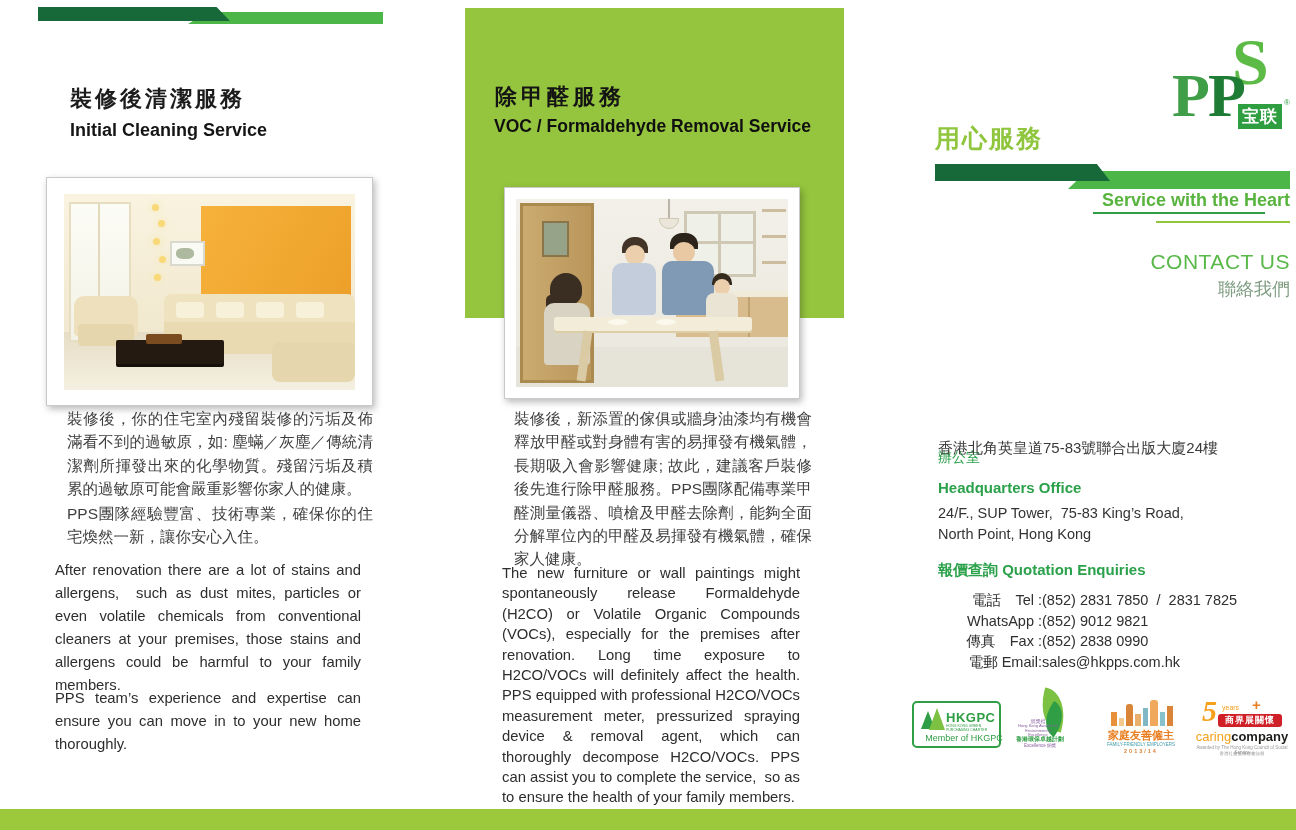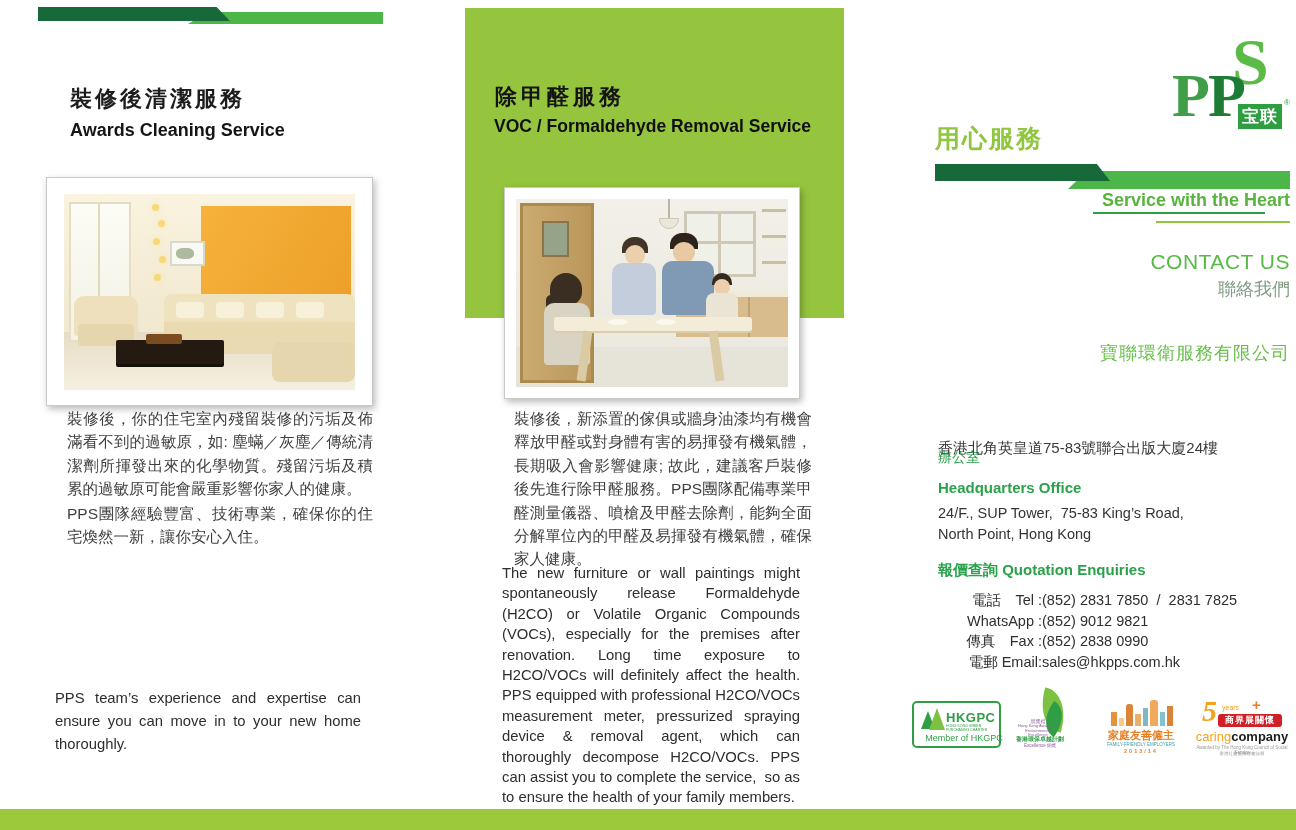--- a/index.html
+++ b/index.html
@@ -21,21 +21,21 @@
 </style>
 </head>
 <body>
 
 <div class="page">
 
   <div class="abs" style="left:188px;top:12px;width:195px;height:12px;background:#4cb648;clip-path:polygon(10% 0,100% 0,100% 100%,0 100%);z-index:1;"></div>
   <div class="abs" style="left:38px;top:7px;width:192px;height:14px;background:#17693a;clip-path:polygon(0 0,93% 0,100% 100%,0 100%);z-index:2;"></div>
 
   <div class="abs" style="left:70px;top:84px;font-size:22px;font-weight:700;letter-spacing:3px;color:#1c1c1c;">裝修後清潔服務</div>
-  <div class="abs" style="left:70px;top:120px;font-size:18px;font-weight:700;color:#151515;">Awards Cleaning Service</div>
+  <div class="abs" style="left:70px;top:120px;font-size:18px;font-weight:700;color:#151515;">Initial Cleaning Service</div>
 
   <div class="abs frame" style="left:46px;top:177px;width:327px;height:229px;">
     <div class="scene" style="left:17px;top:16px;width:291px;height:196px;">
       <div class="abs" style="inset:0;background:linear-gradient(180deg,#f9f3e0 0%,#f3ead2 55%,#efe5cd 100%);"></div>
       <div class="abs" style="left:0;right:0;bottom:0;height:58px;background:linear-gradient(180deg,#e7ddc6,#f5f0e1);"></div>
       <div class="abs" style="left:137px;top:12px;width:150px;height:110px;background:linear-gradient(120deg,#f6b23c,#ec9f28);"></div>
       <div class="abs" style="left:5px;top:8px;width:62px;height:140px;background:linear-gradient(180deg,#fcfcf6,#f2f2e6);border:2px solid #e7dec2;"></div>
       <div class="abs" style="left:34px;top:10px;width:2px;height:136px;background:#e2d8ba;"></div>
       <div class="abs" style="left:88px;top:10px;width:7px;height:7px;border-radius:50%;background:#f9d878;box-shadow:0 0 6px #f7e7a8;"></div>
       <div class="abs" style="left:94px;top:26px;width:7px;height:7px;border-radius:50%;background:#f9d878;box-shadow:0 0 6px #f7e7a8;"></div>
@@ -53,20 +53,21 @@
       <div class="abs" style="left:232px;top:108px;width:28px;height:16px;background:#f8f1da;border-radius:4px;"></div>
       <div class="abs" style="left:100px;top:128px;width:191px;height:32px;background:#e9dab2;border-radius:0 0 6px 6px;"></div>
       <div class="abs" style="left:208px;top:148px;width:83px;height:40px;background:#e6d6ad;border-radius:8px;"></div>
       <div class="abs" style="left:52px;top:146px;width:108px;height:24px;background:#241a11;border-radius:2px;box-shadow:0 3px 0 #15100a;"></div>
       <div class="abs" style="left:82px;top:140px;width:36px;height:10px;background:#7a4c20;border-radius:2px;"></div>
     </div>
   </div>
 
   <div class="abs jz zh-body" style="left:55px;top:407px;width:306px;">裝修後，你的住宅室內殘留裝修的污垢及佈滿看不到的過敏原，如: 塵蟎／灰塵／傳統清潔劑所揮發出來的化學物質。殘留污垢及積累的過敏原可能會嚴重影響你家人的健康。</div>
   <div class="abs jz zh-body" style="left:55px;top:502px;width:306px;">PPS團隊經驗豐富、技術專業，確保你的住宅煥然一新，讓你安心入住。</div>
+  <div class="abs jz en-body pre" style="left:55px;top:559px;width:306px;">After renovation there are a lot of stains and allergens,  such as dust mites, particles or even volatile chemicals from conventional cleaners at your premises, those stains and allergens could be harmful to your family members.</div>
   <div class="abs jz en-body" style="left:55px;top:687px;width:306px;">PPS team’s experience and expertise can ensure you can move in to your new home thoroughly.</div>
 
   <div class="abs" style="left:465px;top:8px;width:379px;height:310px;background:#95c53e;z-index:0;"></div>
   <div class="abs" style="left:495px;top:82px;font-size:22px;font-weight:700;letter-spacing:4px;color:#141414;z-index:3;">除甲醛服務</div>
   <div class="abs" style="left:494px;top:116px;font-size:17.5px;font-weight:700;color:#101010;z-index:3;">VOC / Formaldehyde Removal Service</div>
 
   <div class="abs frame" style="left:504px;top:187px;width:296px;height:212px;z-index:2;">
     <div class="scene" style="left:11px;top:11px;width:272px;height:188px;">
       <div class="abs" style="inset:0;background:linear-gradient(180deg,#f2f0e8,#eae7de);"></div>
       <div class="abs" style="left:0;right:0;bottom:0;height:40px;background:#e6e3d8;"></div>
@@ -120,21 +121,20 @@
   <div class="abs" style="left:1068px;top:171px;width:222px;height:18px;background:#4cb648;clip-path:polygon(8.5% 0,100% 0,100% 100%,0 100%);z-index:1;"></div>
   <div class="abs" style="left:935px;top:164px;width:175px;height:17px;background:#17693a;clip-path:polygon(0 0,92.5% 0,100% 100%,0 100%);z-index:2;"></div>
 
   <div class="abs rt" style="left:935px;top:190px;width:355px;font-size:18px;font-weight:700;color:#58b43e;">Service with the Heart</div>
   <div class="abs" style="left:1093px;top:212px;width:172px;height:2px;background:#2f9e44;"></div>
   <div class="abs" style="left:1156px;top:221px;width:134px;height:2px;background:#8fc63e;"></div>
 
   <div class="abs rt" style="left:935px;top:277px;width:355px;font-size:18px;color:#7f9c81;">聯絡我們</div>
   <div class="abs rt" style="left:935px;top:250px;width:355px;font-size:21px;font-weight:500;color:#58b848;letter-spacing:0.5px;">CONTACT US</div>
 
-  <div class="abs rt" style="left:935px;top:341px;width:355px;font-size:18px;color:#68bf49;letter-spacing:1px;">寶聯環衛服務有限公司</div>
 
   <div class="abs green-label" style="left:938px;top:417px;font-size:14px;margin-top:32px;">辦公室</div>
   <div class="abs" style="left:938px;top:439px;font-size:15px;color:#3a3a3a;">香港北角英皇道75-83號聯合出版大廈24樓</div>
 
   <div class="abs green-label" style="left:938px;top:479px;font-size:15px;font-weight:600;">Headquarters Office</div>
   <div class="abs pre" style="left:938px;top:505px;font-size:14.5px;color:#333333;">24/F., SUP Tower,  75-83 King’s Road,</div>
   <div class="abs" style="left:938px;top:526px;font-size:14.5px;color:#333333;">North Point, Hong Kong</div>
 
   <div class="abs green-label" style="left:938px;top:561px;font-size:15px;font-weight:600;">報價查詢 Quotation Enquiries</div>
 

